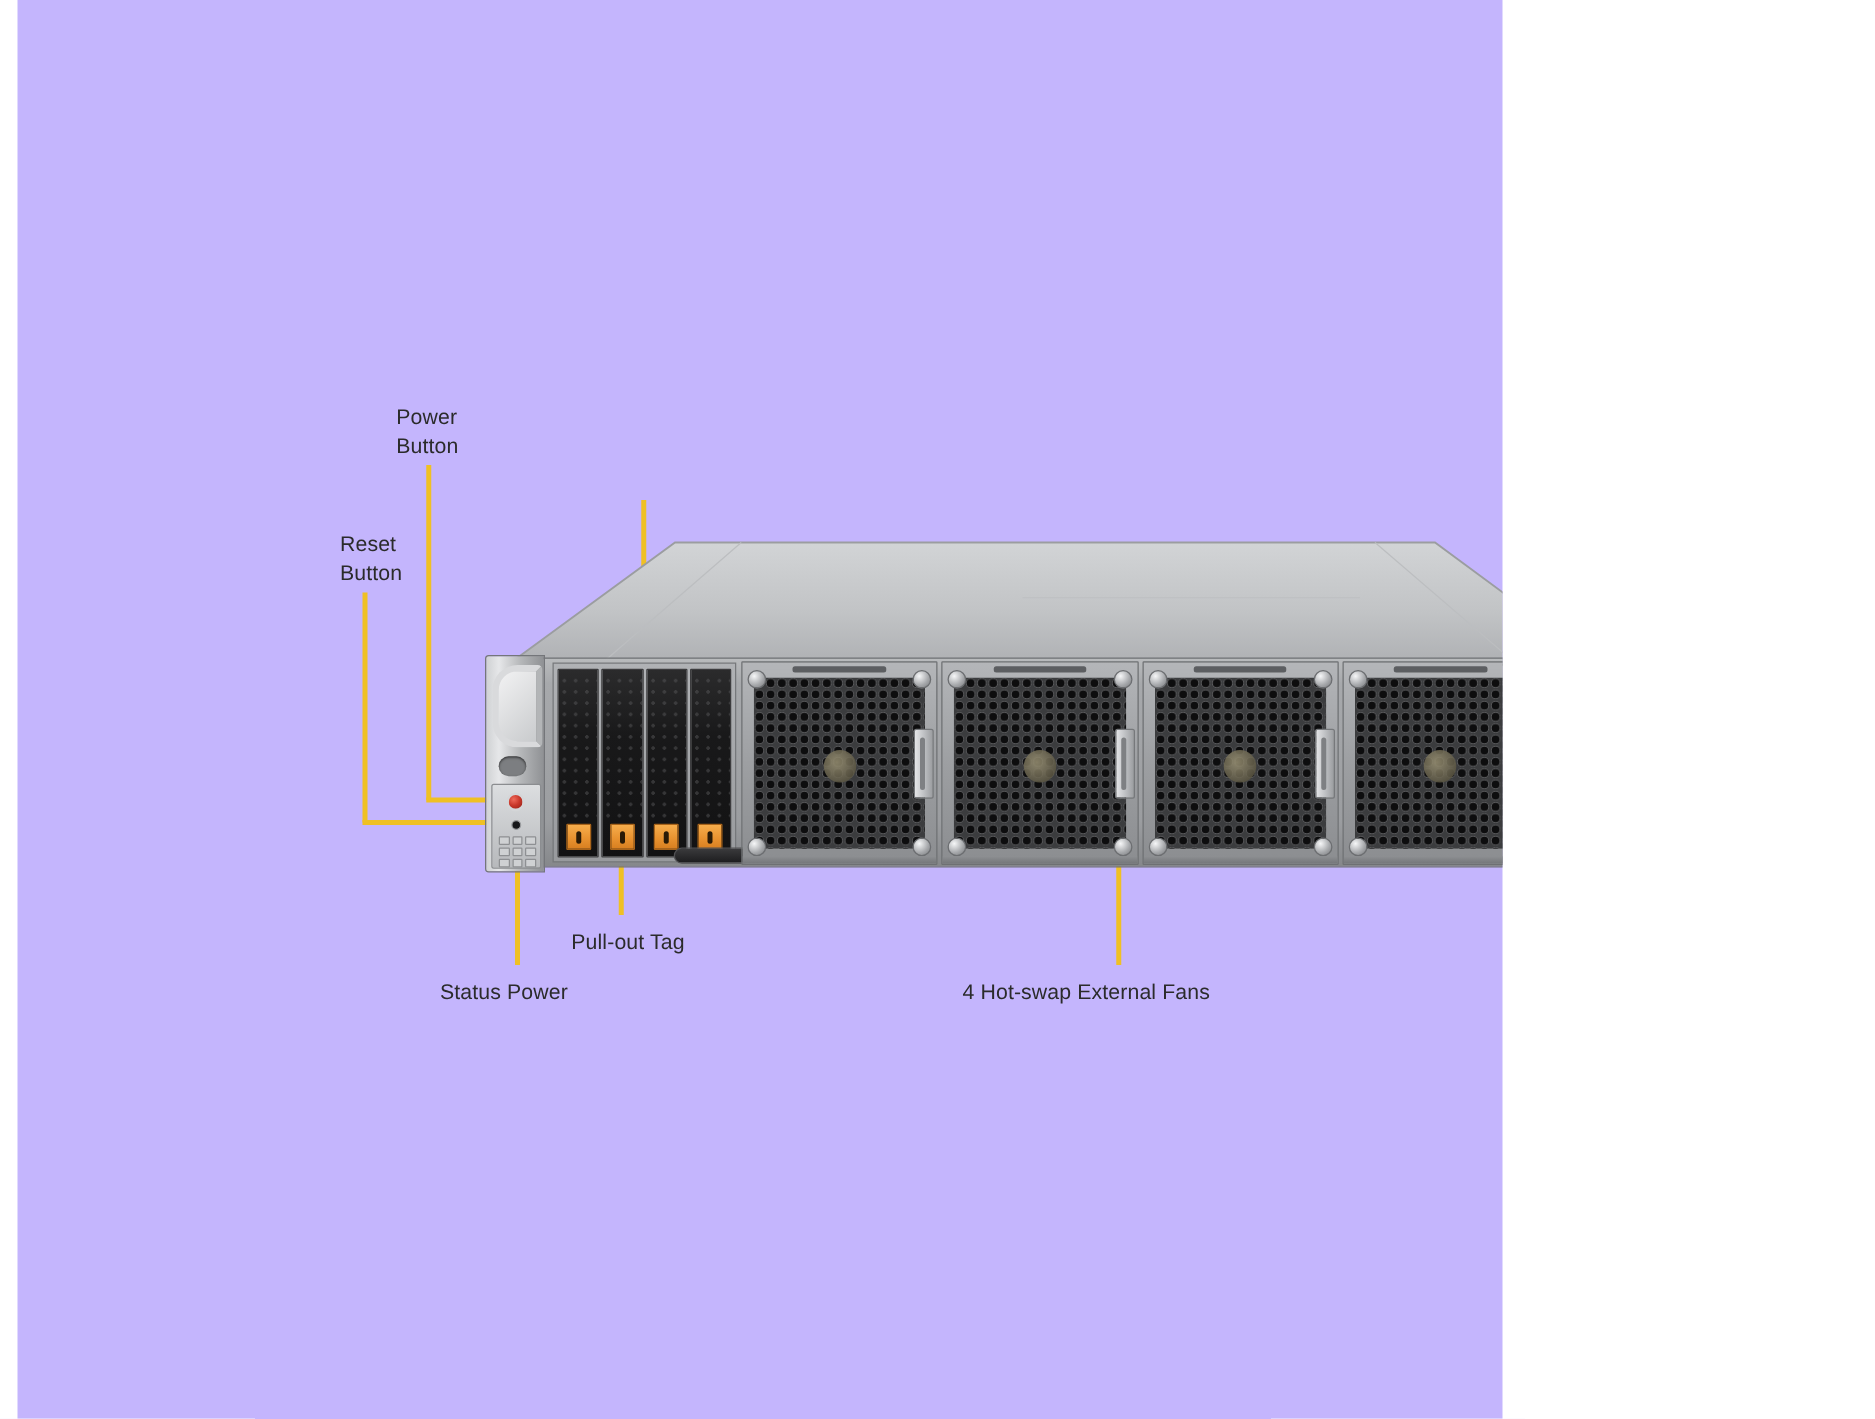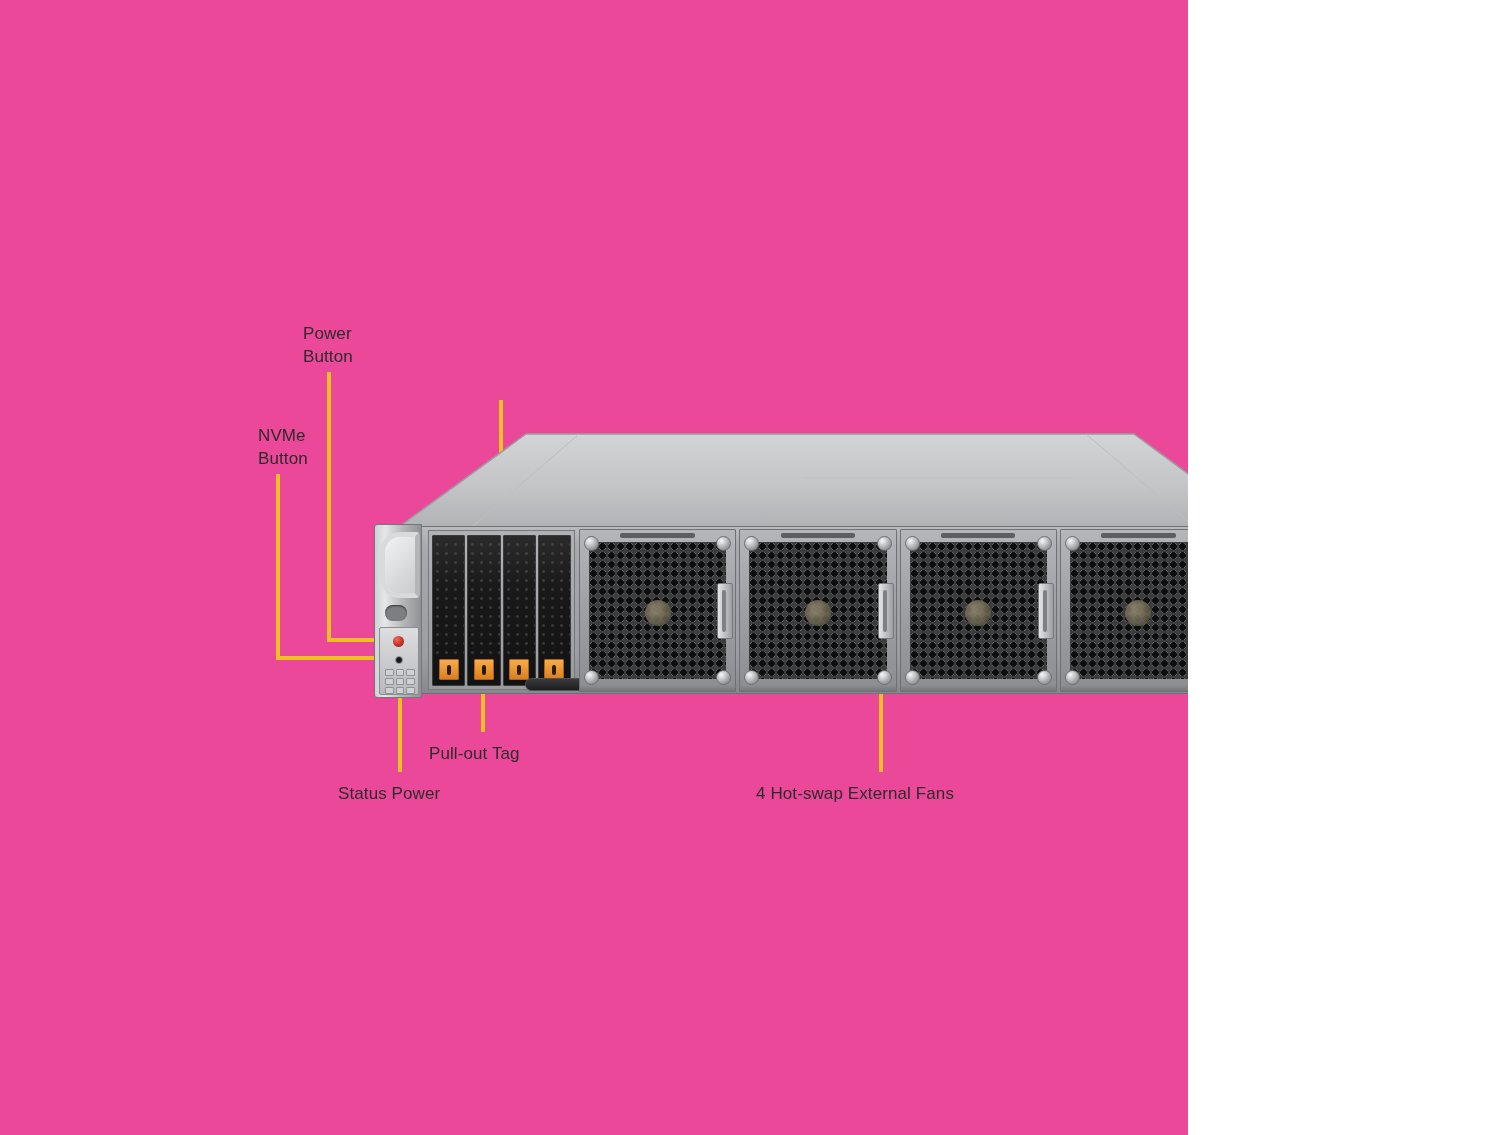--- a/index.html
+++ b/index.html
@@ -8,22 +8,23 @@
     padding: 0;
     background: #ffffff;
   }
   body {
     font-family: "Liberation Sans", "DejaVu Sans", sans-serif;
   }
   #stage {
     position: relative;
     width: 1188px;
     height: 1135px;
-    background: #ec4899;
+    background: #c4b5fd;
     overflow: hidden;
+    margin-left: 14px;
   }
 
   
   .callout-label {
     position: absolute;
     font-family: "Liberation Sans", "DejaVu Sans", sans-serif;
     font-size: 17px;
     line-height: 23px;
     color: #2b2b2b;
     white-space: pre-line;
@@ -350,27 +351,27 @@
   }
 </style>
 </head>
 <body>
 
 <div id="stage">
 
   <div class="callout-label" style="left:303px; top:322px;">Power
 Button</div>
 
-  <div class="callout-label" style="left:258px; top:424px;">NVMe
+  <div class="callout-label" style="left:258px; top:424px;">Reset
 Button</div>
 
 
   <div class="callout-label" style="left:338px; top:782px;">Status Power</div>
 
-  <div class="callout-label" style="left:429px; top:742px;">Pull-out Tag</div>
+  <div class="callout-label" style="left:443px; top:742px;">Pull-out Tag</div>
 
   <div class="callout-label" style="left:756px; top:782px;">4 Hot-swap External Fans</div>
 
   <div class="leader vert" style="left:327px; top:372px; height:268px;"></div>
   <div class="leader horiz" style="left:327px; top:638px; width:63px;"></div>
 
   <div class="leader vert" style="left:276px; top:474px; height:184px;"></div>
   <div class="leader horiz" style="left:276px; top:656px; width:114px;"></div>
 
   <div class="leader vert" style="left:499px; top:400px; height:172px;"></div>

